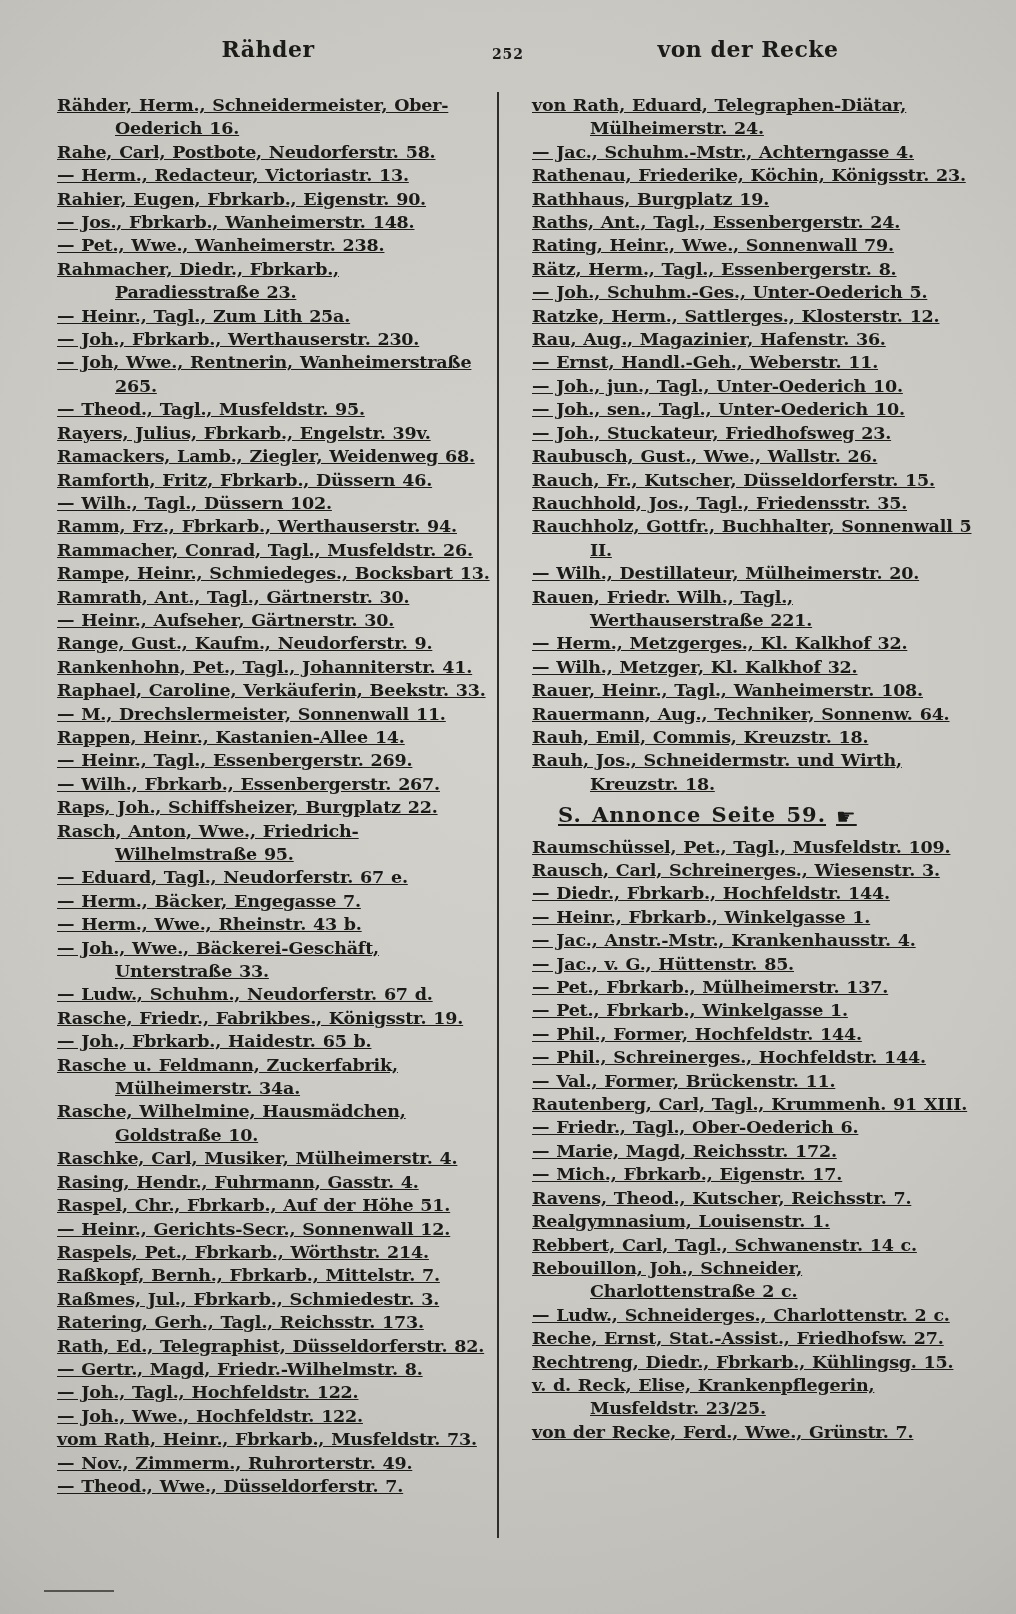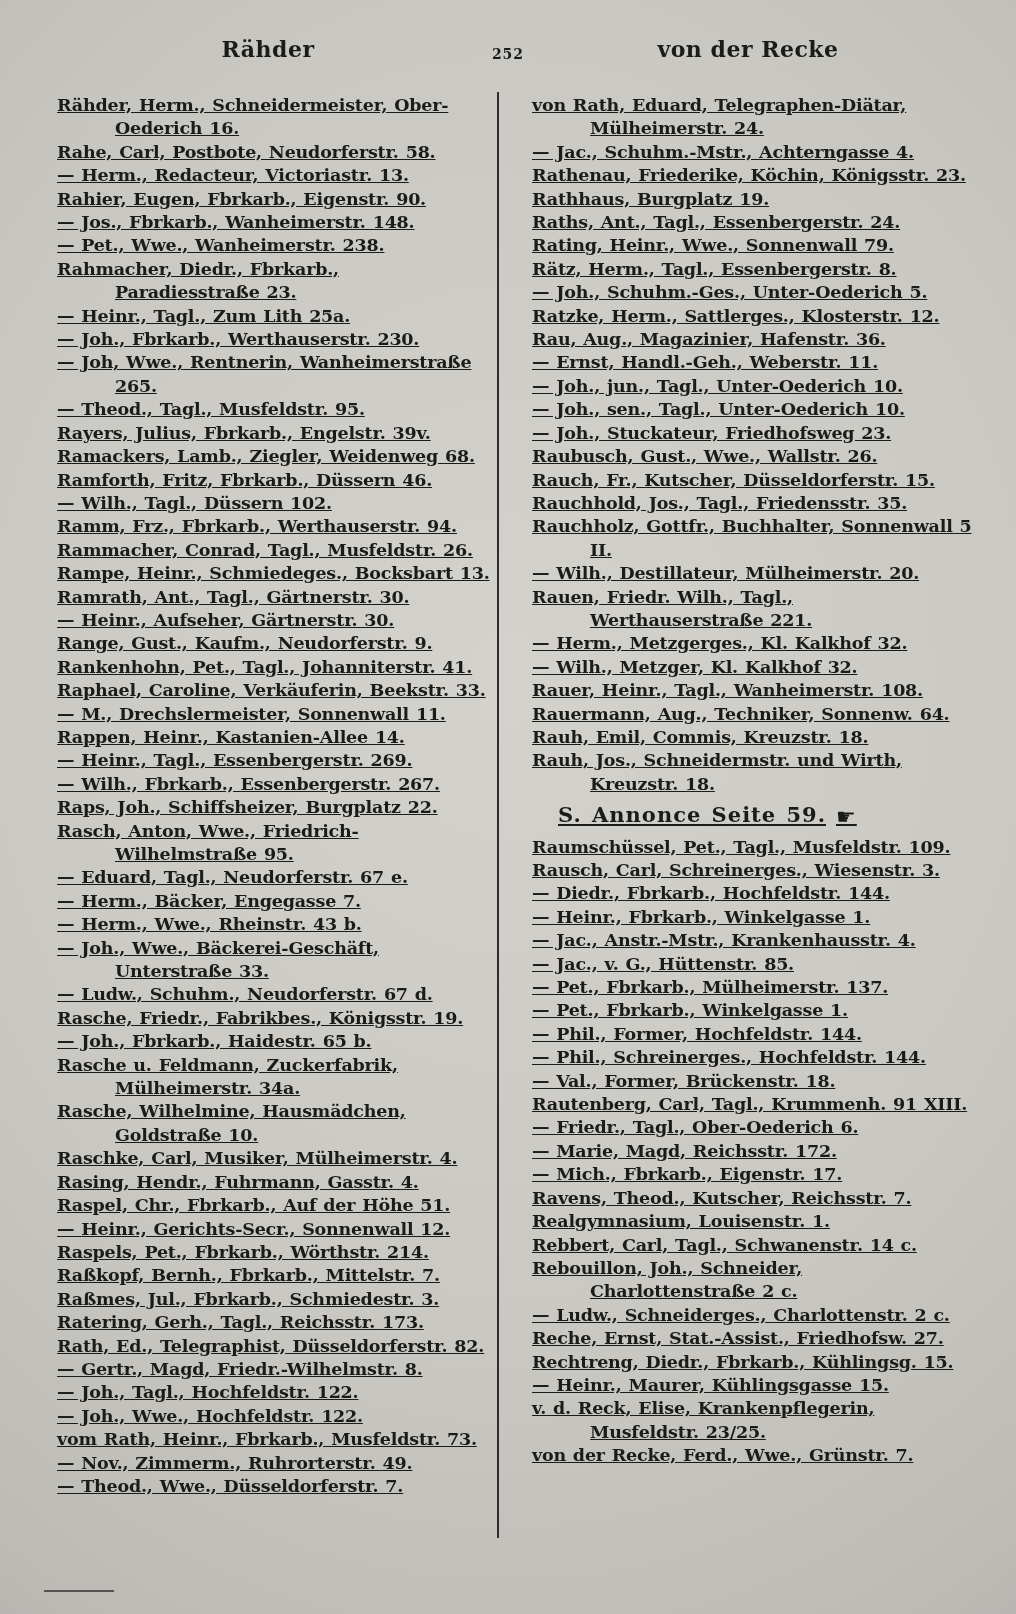--- a/index.html
+++ b/index.html
@@ -181,32 +181,31 @@
       <div class="entry"><span>Raumschüssel, Pet., Tagl., Musfeldstr. 109.</span></div>
       <div class="entry"><span>Rausch, Carl, Schreinerges., Wiesenstr. 3.</span></div>
       <div class="entry"><span>— Diedr., Fbrkarb., Hochfeldstr. 144.</span></div>
       <div class="entry"><span>— Heinr., Fbrkarb., Winkelgasse 1.</span></div>
       <div class="entry"><span>— Jac., Anstr.-Mstr., Krankenhausstr. 4.</span></div>
       <div class="entry"><span>— Jac., v. G., Hüttenstr. 85.</span></div>
       <div class="entry"><span>— Pet., Fbrkarb., Mülheimerstr. 137.</span></div>
       <div class="entry"><span>— Pet., Fbrkarb., Winkelgasse 1.</span></div>
       <div class="entry"><span>— Phil., Former, Hochfeldstr. 144.</span></div>
       <div class="entry"><span>— Phil., Schreinerges., Hochfeldstr. 144.</span></div>
-      <div class="entry"><span>— Val., Former, Brückenstr. 18.</span></div>
+      <div class="entry"><span>— Val., Former, Brückenstr. 11.</span></div>
       <div class="entry"><span>Rautenberg, Carl, Tagl., Krummenh. 91 XIII.</span></div>
       <div class="entry"><span>— Friedr., Tagl., Ober-Oederich 6.</span></div>
       <div class="entry"><span>— Marie, Magd, Reichsstr. 172.</span></div>
       <div class="entry"><span>— Mich., Fbrkarb., Eigenstr. 17.</span></div>
       <div class="entry"><span>Ravens, Theod., Kutscher, Reichsstr. 7.</span></div>
       <div class="entry"><span>Realgymnasium, Louisenstr. 1.</span></div>
       <div class="entry"><span>Rebbert, Carl, Tagl., Schwanenstr. 14 c.</span></div>
       <div class="entry"><span>Rebouillon, Joh., Schneider, Charlottenstraße 2 c.</span></div>
       <div class="entry"><span>— Ludw., Schneiderges., Charlottenstr. 2 c.</span></div>
       <div class="entry"><span>Reche, Ernst, Stat.-Assist., Friedhofsw. 27.</span></div>
       <div class="entry"><span>Rechtreng, Diedr., Fbrkarb., Kühlingsg. 15.</span></div>
-      <div class="entry"><span>— Heinr., Maurer, Kühlingsgasse 15.</span></div>
       <div class="entry"><span>v. d. Reck, Elise, Krankenpflegerin, Musfeldstr. 23/25.</span></div>
       <div class="entry"><span>von der Recke, Ferd., Wwe., Grünstr. 7.</span></div>
     </div>
 
   <div class="bottom-mark"></div>
 
 </div>
 
 </body></html>

